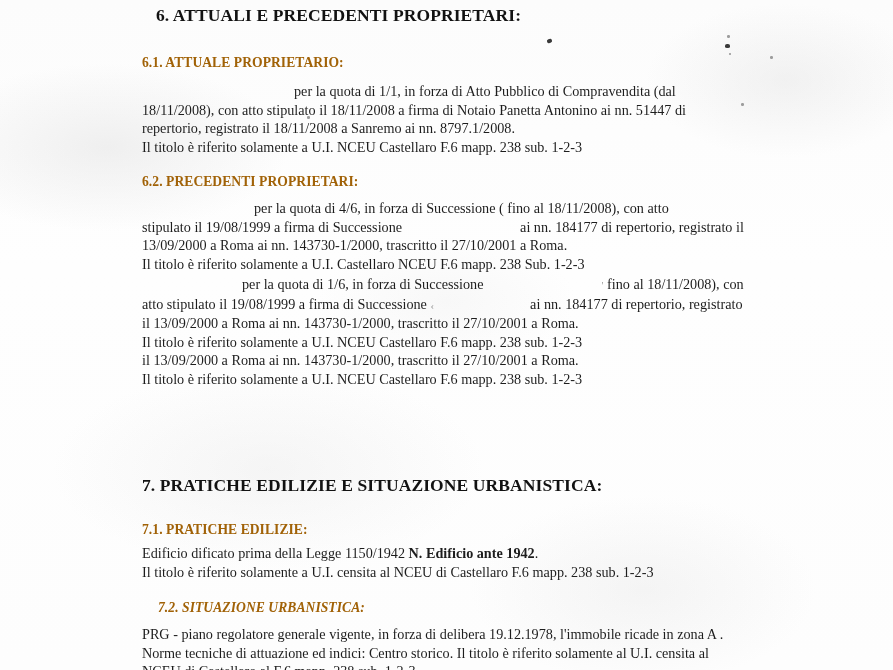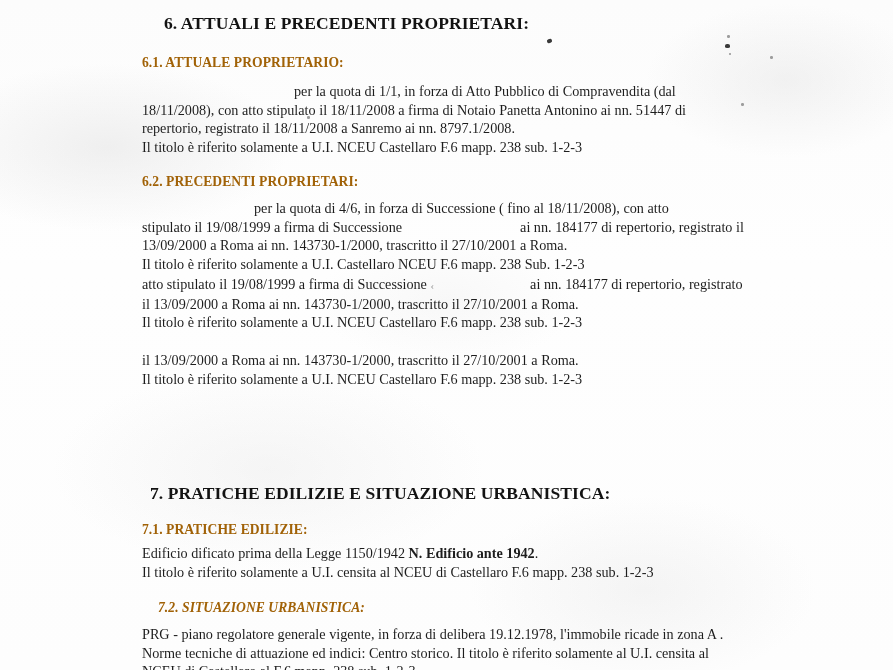--- a/index.html
+++ b/index.html
@@ -34,21 +34,21 @@
     left: 142px;
     top: 0;
     width: 626px;
   }
 
   .h-major {
     font-weight: bold;
     font-size: 17.5px;
     letter-spacing: 0.1px;
     color: #121212;
-    margin: 8px;
+    margin: 0;
     white-space: nowrap;
   }
   .h-minor {
     font-weight: bold;
     font-size: 13.6px;
     letter-spacing: 0.05px;
     color: #a16207;
     margin: 0;
     white-space: nowrap;
   }
@@ -142,20 +142,23 @@
       </p>
       <p class="body-text left">
         <span>stipulato il 19/08/1999 a firma di Successione</span><span class="gap-xl"></span><span>ai nn. 184177 di repertorio, registrato il</span>
       </p>
       <p class="body-text left">13/09/2000 a Roma ai nn. 143730-1/2000, trascritto il 27/10/2001 a Roma.</p>
       <p class="body-text left">Il titolo è riferito solamente a U.I. Castellaro NCEU F.6 mapp. 238 Sub. 1-2-3</p>
     </div>
 
     <div class="blk" style="left:0px; top:275px; width:626px;">
       <p class="body-text left">
+        <span class="lead-space-sm"></span><span>per la quota di 1/6, in forza di Successione</span><span class="gap-xl"></span><span class="faint-mark">'</span> <span>fino al 18/11/2008), con</span>
+      </p>
+      <p class="body-text left">
         <span>atto stipulato il 19/08/1999 a firma di Successione</span> <span class="faint-mark">‹</span><span class="gap-lg"></span><span>ai nn. 184177 di repertorio, registrato</span>
       </p>
       <p class="body-text left">il 13/09/2000 a Roma ai nn. 143730-1/2000, trascritto il 27/10/2001 a Roma.</p>
       <p class="body-text left">Il titolo è riferito solamente a U.I. NCEU Castellaro F.6 mapp. 238 sub. 1-2-3</p>
     </div>
 
     <div class="blk" style="left:0px; top:351px; width:626px;">
       <p class="body-text left">il 13/09/2000 a Roma ai nn. 143730-1/2000, trascritto il 27/10/2001 a Roma.</p>
       <p class="body-text left">Il titolo è riferito solamente a U.I. NCEU Castellaro F.6 mapp. 238 sub. 1-2-3</p>
     </div>

